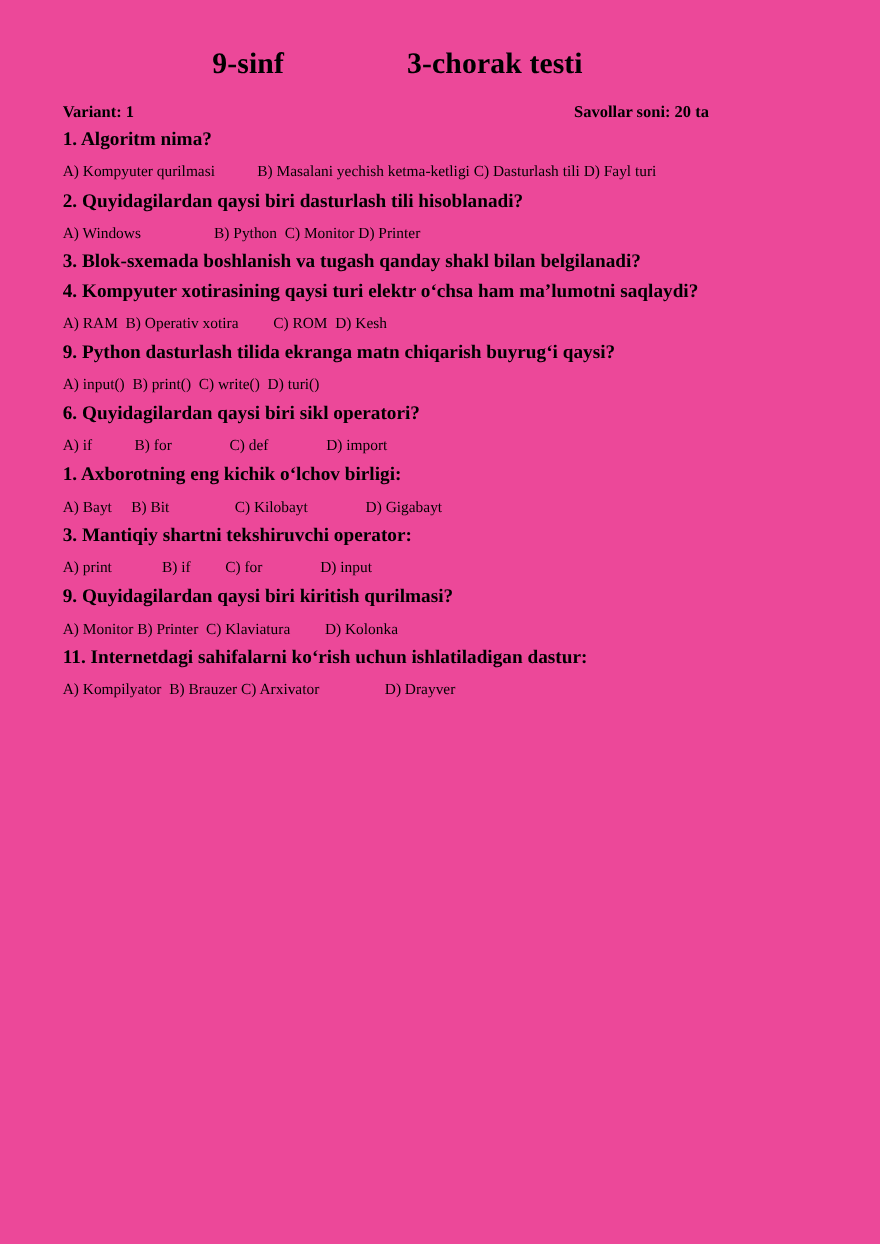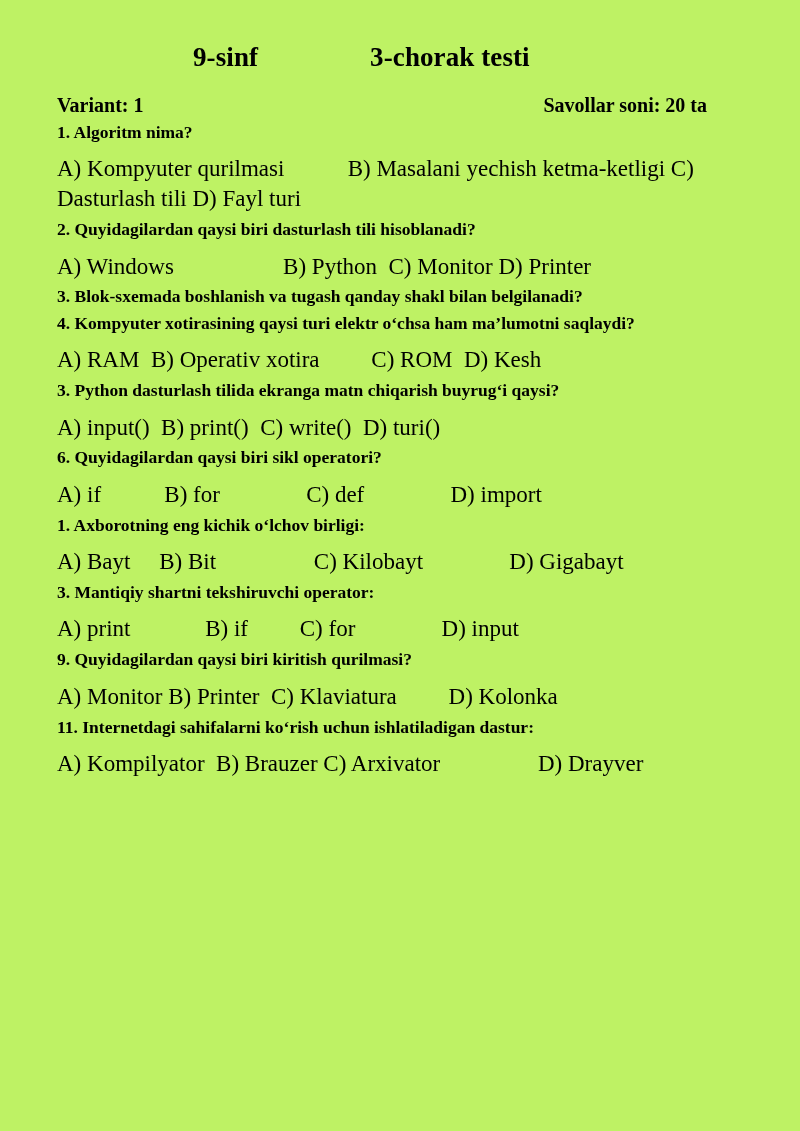--- a/index.html
+++ b/index.html
@@ -10,21 +10,21 @@
   }
   body {
     font-family: "Liberation Serif", "DejaVu Serif", serif;
     color: #000000;
     -webkit-font-smoothing: antialiased;
   }
   .page {
     position: relative;
     width: 800px;
     height: 1131px;
-    background: #bef264;
+    background: #ec4899;
     overflow: hidden;
     box-sizing: border-box;
     padding: 0 57px 0 57px;
   }
 
   
   .title-row {
     display: flex;
     align-items: baseline;
     padding-top: 42px;
@@ -38,42 +38,42 @@
     display: inline-block;
     width: 112px;
   }
 
   
   .meta-row {
     display: flex;
     align-items: flex-start;
     margin-top: 21px;
     font-weight: bold;
-    font-size: 20px;
+    font-size: 15px;
     white-space: pre;
   }
   .meta-left { }
   .meta-right {
     margin-left: 400px;
     font-family: Liberation Serif, serif;
   }
 
   
   .qblock {
     margin-top: 4px;
   }
   .qtext {
     font-weight: bold;
     font-size: 17.5px;
     line-height: 1.28;
     margin: 0;
   }
   .opts {
     font-weight: normal;
-    font-size: 23px;
+    font-size: 14px;
     line-height: 1.30;
     margin: 11px 0 0 0;
     white-space: pre-wrap;
     word-break: normal;
   }
 </style>
 </head>
 <body>
 
 <div class="page">
@@ -102,21 +102,21 @@
   <div class="qblock">
     <p class="qtext">3. Blok-sxemada boshlanish va tugash qanday shakl bilan belgilanadi?</p>
   </div>
 
   <div class="qblock">
     <p class="qtext">4. Kompyuter xotirasining qaysi turi elektr oʻchsa ham maʼlumotni saqlaydi?</p>
     <p class="opts">A) RAM  B) Operativ xotira     C) ROM  D) Kesh</p>
   </div>
 
   <div class="qblock">
-    <p class="qtext">3. Python dasturlash tilida ekranga matn chiqarish buyrugʻi qaysi?</p>
+    <p class="qtext">9. Python dasturlash tilida ekranga matn chiqarish buyrugʻi qaysi?</p>
     <p class="opts">A) input()  B) print()  C) write()  D) turi()</p>
   </div>
 
   <div class="qblock">
     <p class="qtext">6. Quyidagilardan qaysi biri sikl operatori?</p>
     <p class="opts">A) if      B) for        C) def        D) import</p>
   </div>
 
   <div class="qblock">
     <p class="qtext">1. Axborotning eng kichik oʻlchov birligi:</p>

